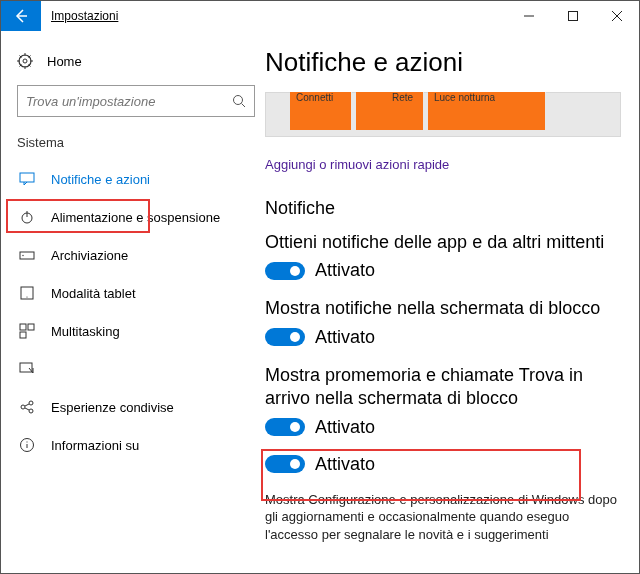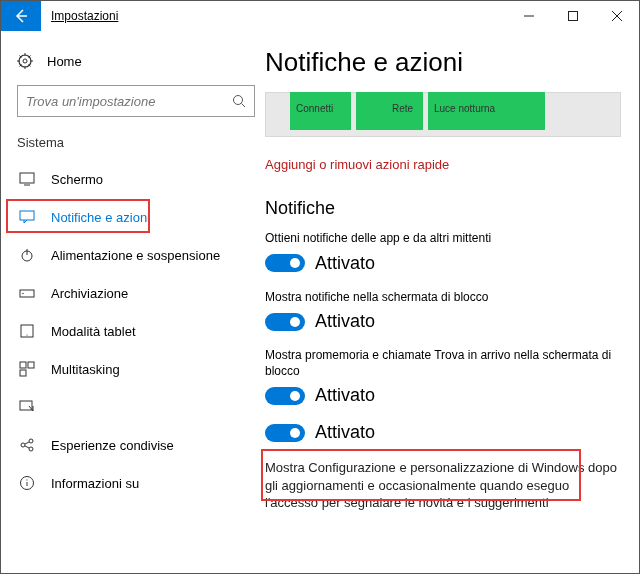--- a/index.html
+++ b/index.html
@@ -20,26 +20,26 @@
   .search input { border: none; outline: none; flex: 1; font-size: 13px; font-style: italic; color: #a21caf; background: transparent; }
   .section-title { font-size: 13px; color: #333; margin-bottom: 10px; }
   .nav-item { display: flex; align-items: center; height: 38px; font-size: 13px; padding-left: 2px; }
   .nav-item svg { margin-right: 16px; width: 16px; height: 16px; flex-shrink: 0; }
   .nav-item.active { color: #0078d7; }
   .red-box1 { position: absolute; left: 5px; top: 198px; width: 144px; height: 34px; border: 2px solid #e53935; pointer-events: none; }
 
   .main { flex: 1; padding: 16px 18px 0 4px; overflow: hidden; position: relative; }
   h1 { font-size: 26px; font-weight: 300; margin-bottom: 14px; }
   .tiles-row { background: #e8e8e8; border: 1px solid #d8d8d8; height: 45px; display: flex; align-items: flex-end; padding: 0 24px 6px 24px; gap: 4px; }
-  .tile { background: #22c55e; border-right: 1px solid #e8e8e8; height: 38px; display: flex; align-items: center; padding: 0 0 6px 6px; font-size: 10px; color: #333; }
+  .tile { background: #f97316; border-right: 1px solid #e8e8e8; height: 38px; display: flex; align-items: flex-start; padding: 0 0 6px 6px; font-size: 10px; color: #333; }
   .tile.t0 { width: 62px; } .tile.t1 { width: 68px; padding-left: 36px; } .tile.t2 { width: 118px; }
-  .link { color: #b91c1c; font-size: 13px; margin-top: 20px; display: block; }
+  .link { color: #4c1d95; font-size: 13px; margin-top: 20px; display: block; }
   h2 { font-size: 18px; font-weight: 400; margin-top: 26px; margin-bottom: 12px; }
   .setting { margin-bottom: 16px; }
-  .setting-label { font-size: 12px; margin-bottom: 6px; line-height: 1.3; }
+  .setting-label { font-size: 18px; margin-bottom: 6px; line-height: 1.3; }
   .toggle-row { display: flex; align-items: center; }
   .toggle { width: 40px; height: 18px; border-radius: 10px; position: relative; }
   .toggle.on { background: #0078d7; }
   .toggle.off { background: #fff; border: 2px solid #555; width: 40px; height: 18px; }
   .thumb { width: 10px; height: 10px; border-radius: 50%; position: absolute; top: 4px; }
   .on .thumb { background: #fff; right: 5px; }
   .off .thumb { background: #555; left: 3px; top: 2px; }
   .toggle-text { font-size: 18px; margin-left: 10px; }
   .red-box2 { position: absolute; left: 0px; top: 418px; width: 320px; height: 52px; border: 2px solid #e53935; pointer-events: none; }
   .footer-text { font-size: 13px; color: #222; line-height: 1.35; margin-top: 12px; }
@@ -86,27 +86,20 @@
     </div>
     <div class="search">
       <input placeholder="Trova un'impostazione" style="">
       <svg width="14" height="14" viewBox="0 0 14 14">
           <circle cx="6" cy="6" r="4.5" stroke="#555" fill="none"></circle>
           <path d="M9.5 9.5 L13 13" stroke="#555"></path>
         </svg>
     </div>
     <div class="section-title">Sistema</div>
 
-    <div class="nav-item">
-      <svg viewBox="0 0 16 16">
-          <rect x="1" y="2" width="14" height="10" stroke="#333" fill="none"></rect>
-          <path d="M5 14h6" stroke="#333"></path>
-        </svg>
-      <span>Schermo</span>
-    </div>
     <div class="nav-item active">
       <svg viewBox="0 0 16 16">
           <rect x="1" y="2" width="14" height="9" stroke="#0078d7" fill="none"></rect>
           <path d="M5 11 L5 14 L8 11" stroke="#0078d7" fill="none"></path>
         </svg>
       <span>Notifiche e azioni</span>
     </div>
     <div class="nav-item">
       <svg viewBox="0 0 16 16">
           <circle cx="8" cy="9" r="5" stroke="#333" fill="none"></circle>

